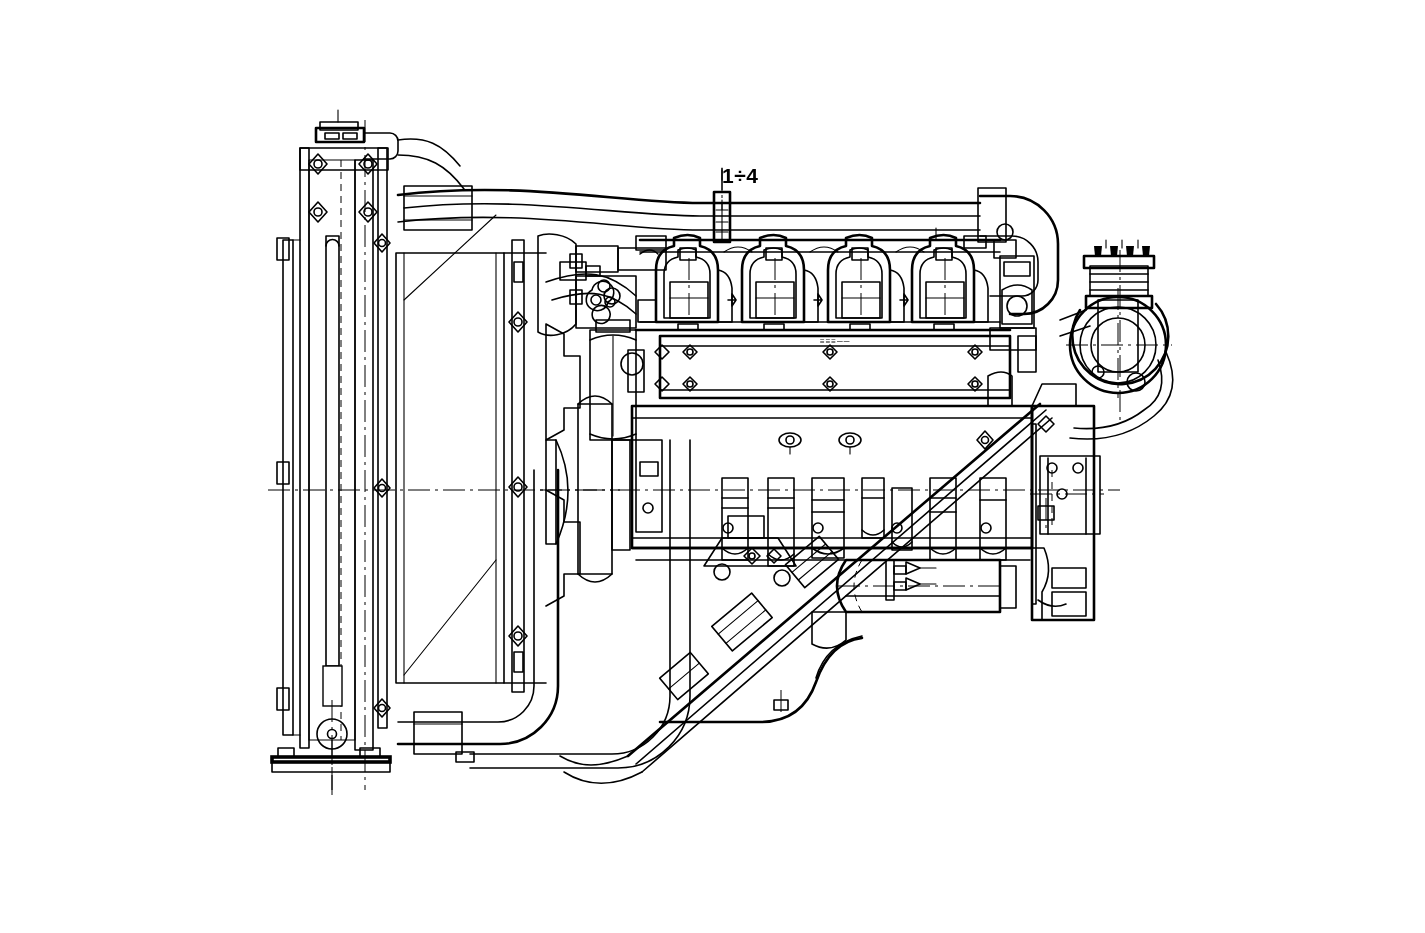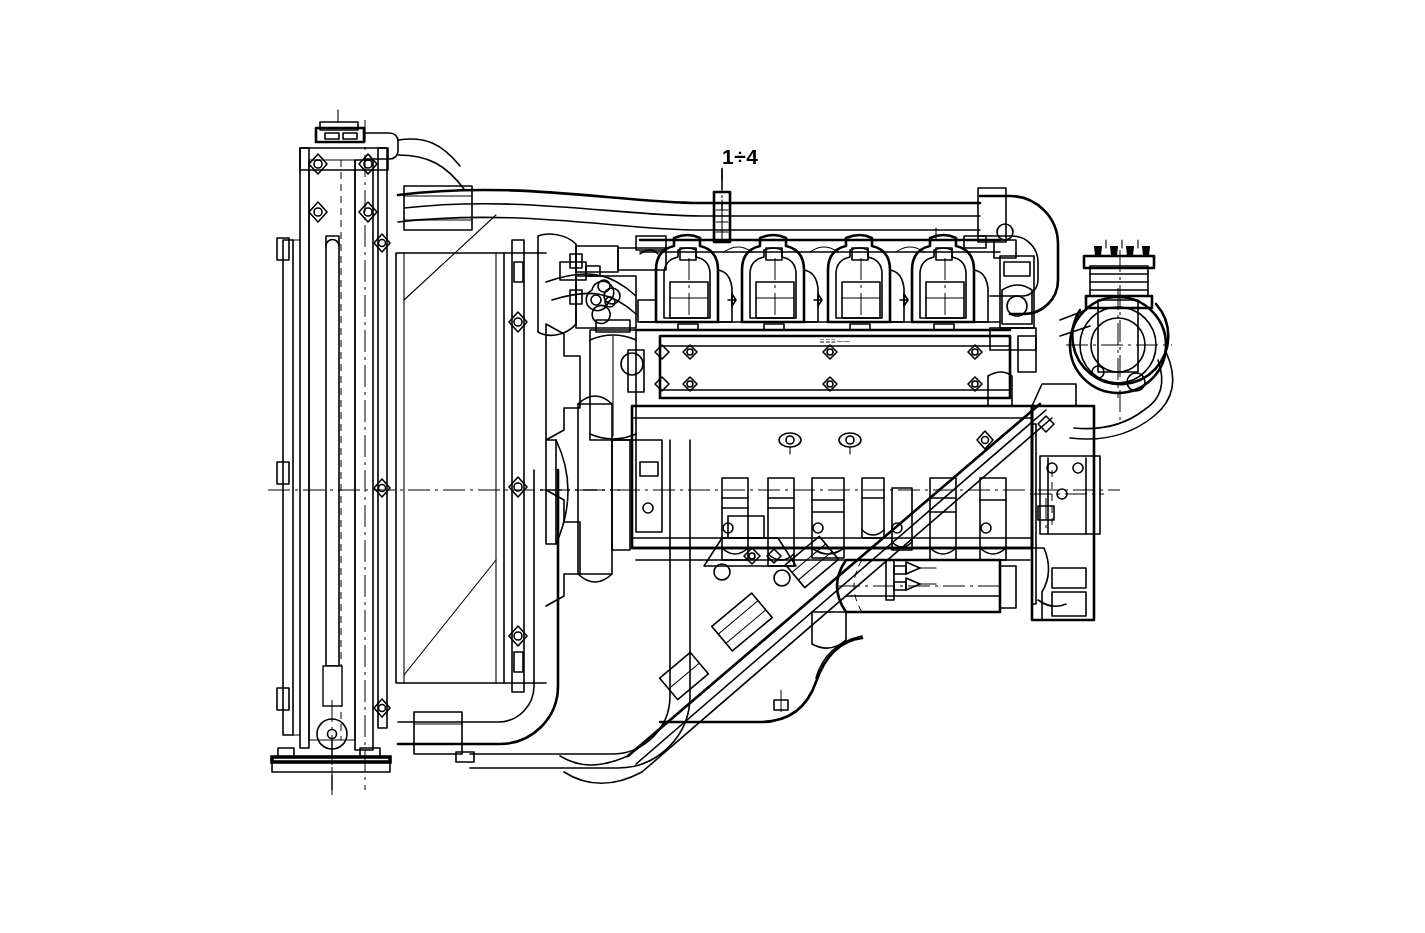--- a/index.html
+++ b/index.html
@@ -2,21 +2,21 @@
 <html><head>
 <meta charset="utf-8">
 <title>Engine Assembly Drawing</title>
 <style>
   html,body{margin:0;padding:0;background:#ffffff;}
   body{width:1425px;height:933px;overflow:hidden;
        font-family:"Liberation Sans",sans-serif;color:#000;}
   #sheet{position:relative;width:1425px;height:933px;background:#fff;}
   #drawing{position:absolute;left:0;top:0;width:1425px;height:933px;}
   .callout{position:absolute;font-weight:bold;font-size:21px;letter-spacing:.5px;
-           color:#000;white-space:nowrap;font-family:"Liberation Sans",sans-serif;}
+           color:#000;white-space:nowrap;font-family:"Liberation Sans",sans-serif;margin-top:19px;}
   #callout-1-4{left:722px;top:145px;}
   .stamp{position:absolute;left:820px;top:338px;width:60px;height:18px;
          font-size:8px;line-height:8px;font-weight:bold;color:#000;
          font-family:"Liberation Sans",sans-serif;letter-spacing:1px;overflow:hidden;}
 </style>
 </head>
 <body>
 
 <div id="sheet">
 

